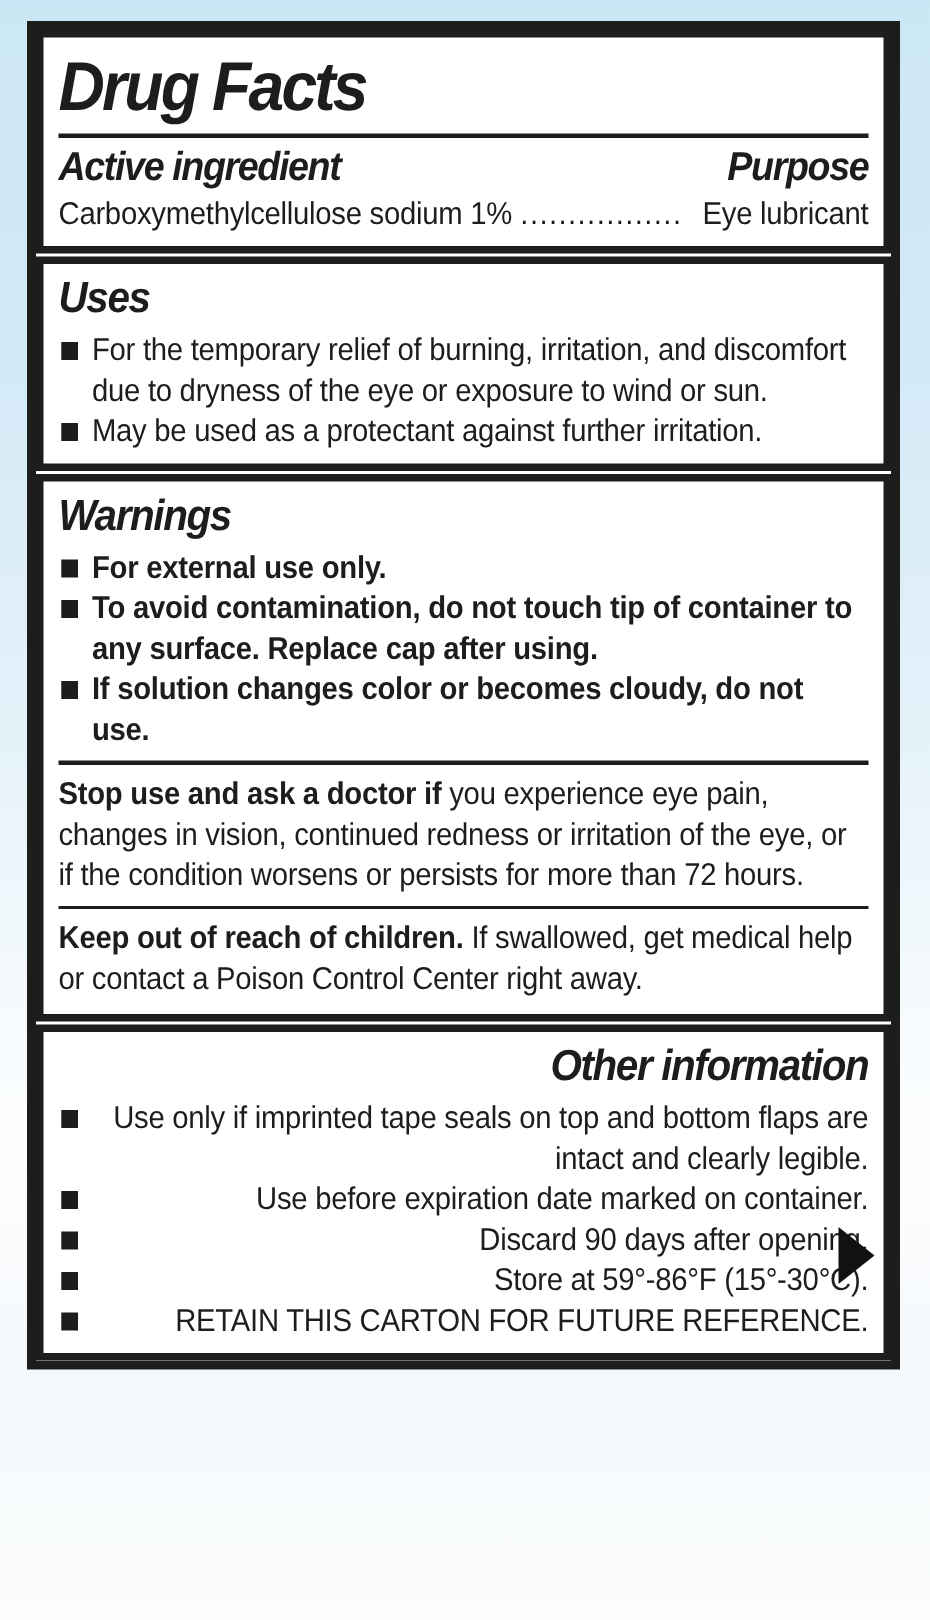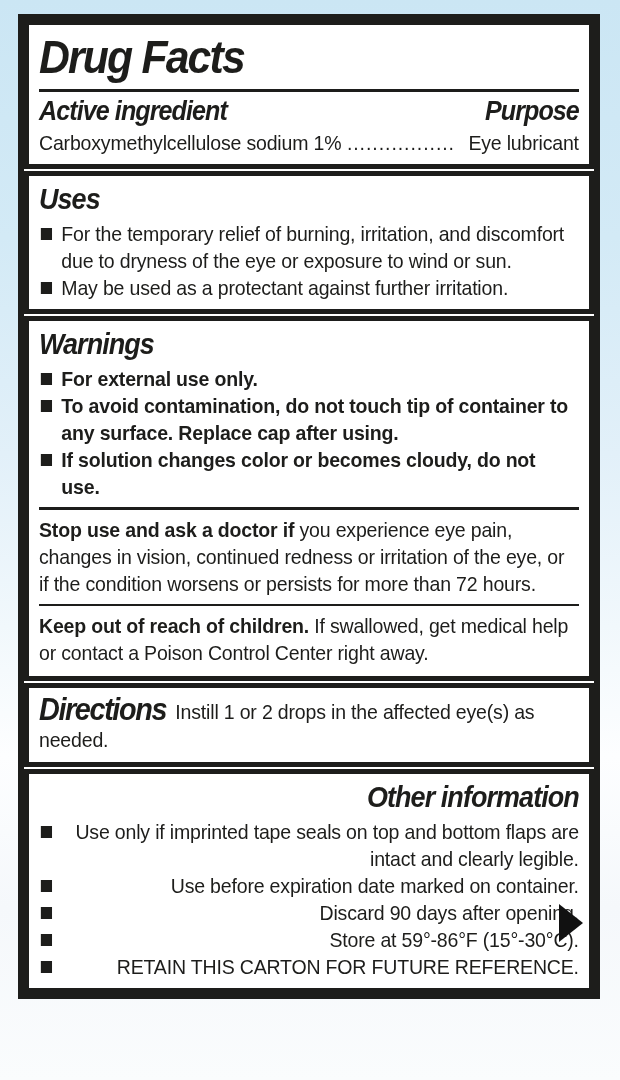--- a/index.html
+++ b/index.html
@@ -121,25 +121,20 @@
       <div class="bullet bold cond">
         <span class="sq"></span>
         <div class="bt">If solution changes color or becomes cloudy, do not use.</div>
       </div>
       <div class="thinrule"></div>
       <p class="para cond"><span class="lead">Stop use and ask a doctor if</span><span>you experience eye pain, changes in vision, continued redness or irritation of the eye, or if the condition worsens or persists for more than 72 hours.</span></p>
       <div class="thinrule"></div>
       <p class="para cond"><span class="lead">Keep out of reach of children.</span><span>If swallowed, get medical help or contact a Poison Control Center right away.</span></p>
     </section>
 
-    <section class="box">
-      <div class="dir-line cond">
-        <span class="h1-inline">Directions</span><span>Instill 1 or 2 drops in the affected eye(s) as needed.</span>
-      </div>
-    </section>
 
     <section class="box">
       <h2 class="h1 cond">Other information</h2>
       <div class="bullet cond">
         <span class="sq"></span>
         <div class="bt">Use only if imprinted tape seals on top and bottom flaps are intact and clearly legible.</div>
       </div>
       <div class="bullet cond">
         <span class="sq"></span>
         <div class="bt">Use before expiration date marked on container.</div>

